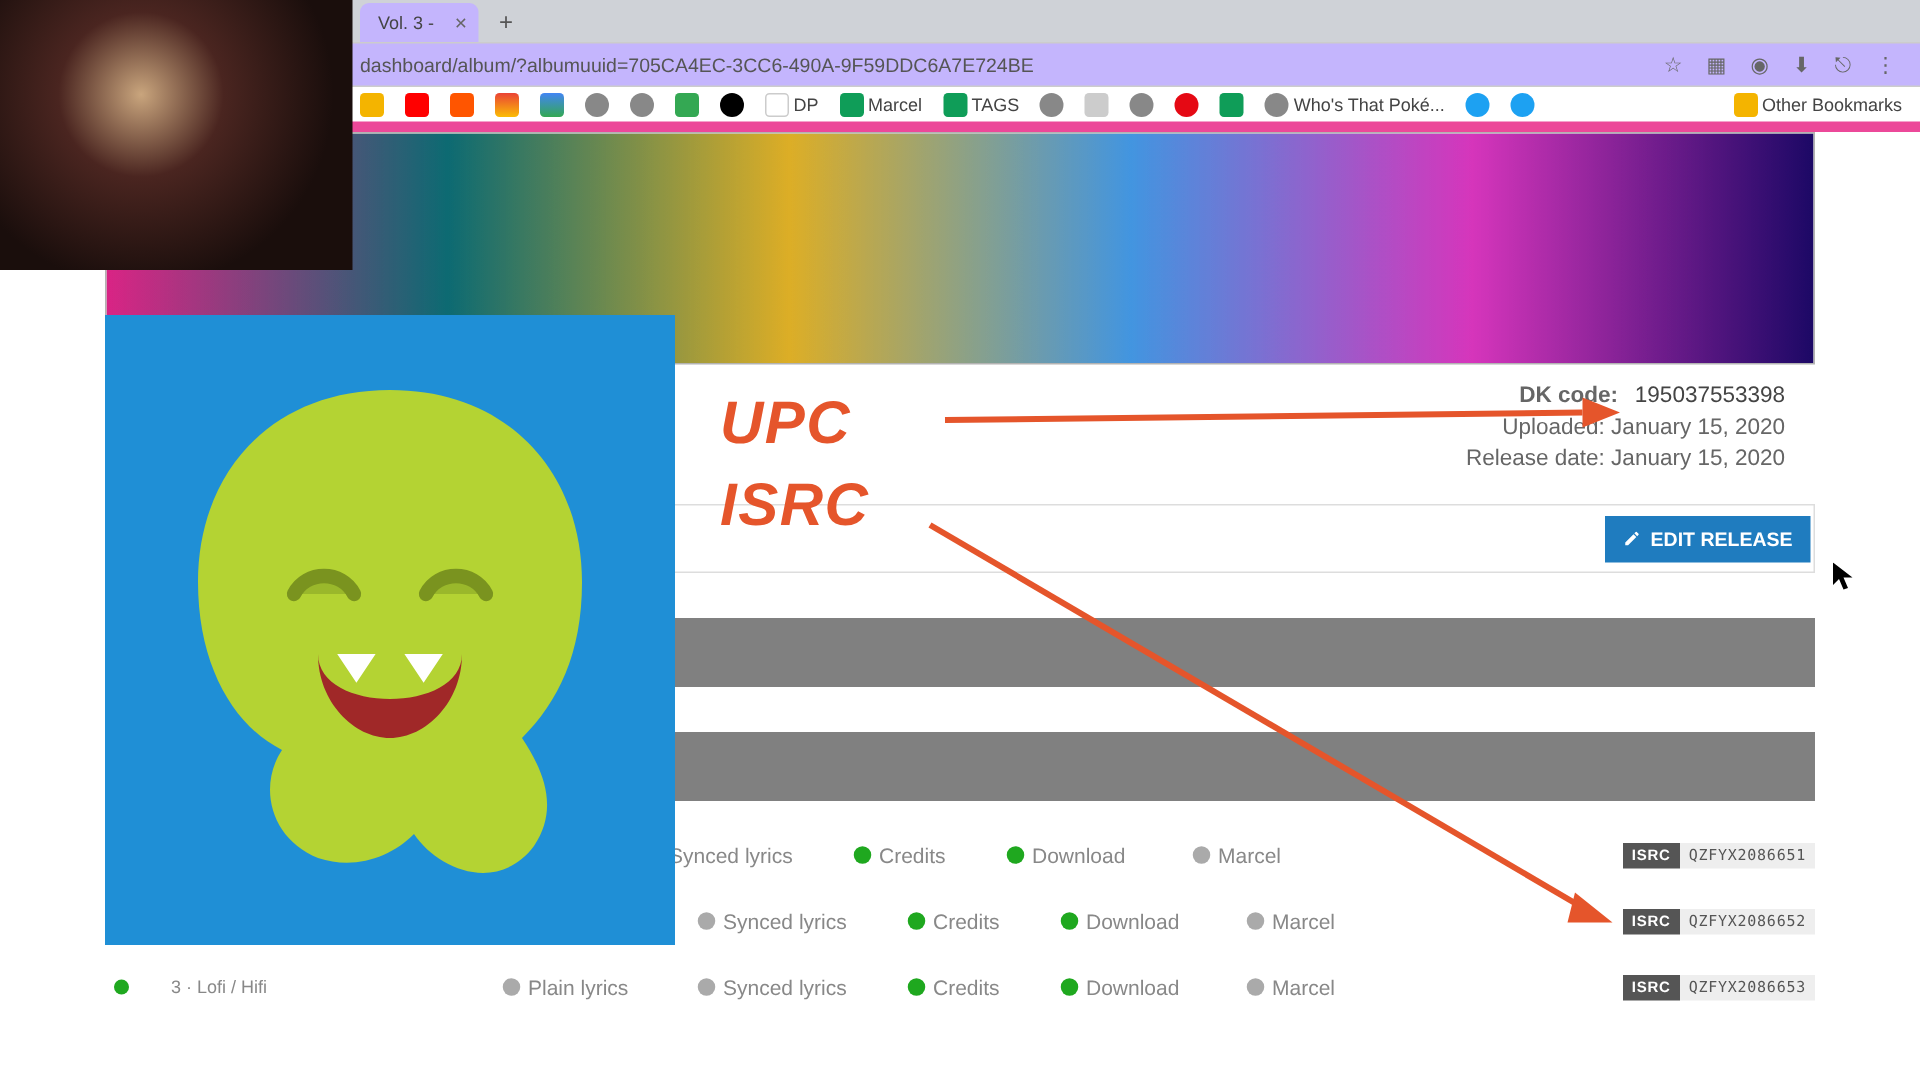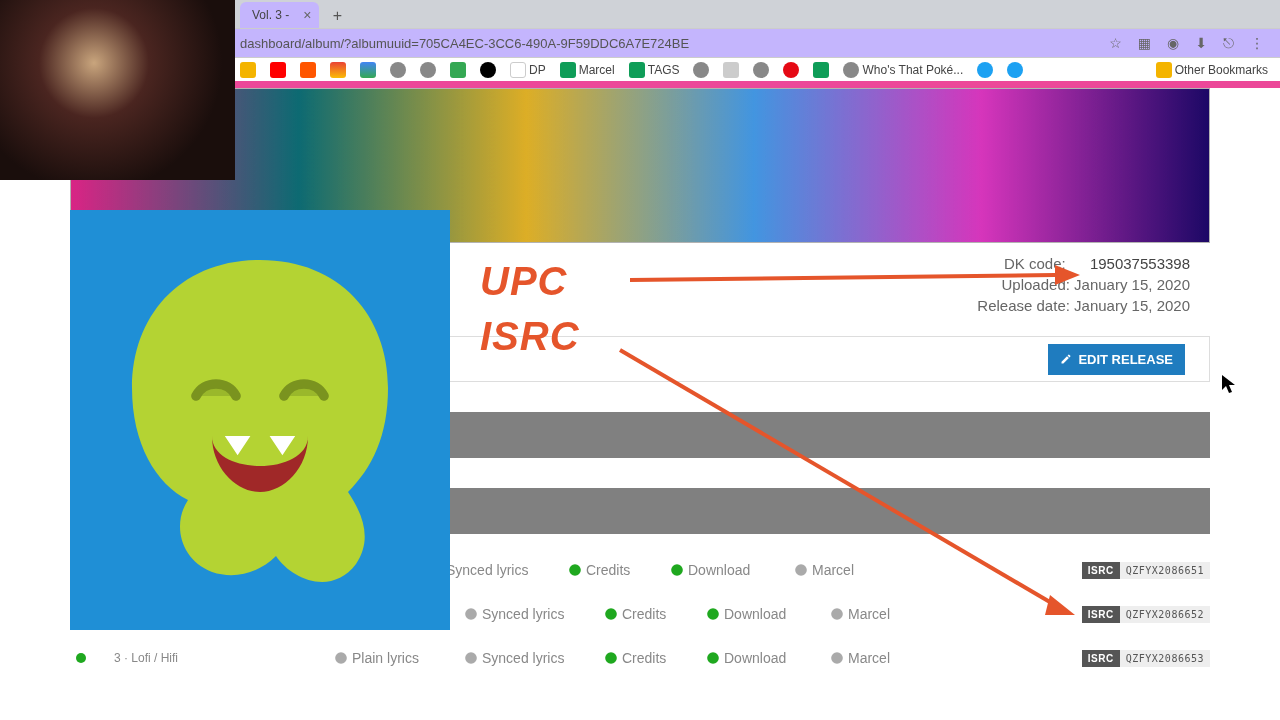--- a/index.html
+++ b/index.html
@@ -18,24 +18,24 @@
 
 .bookmarks-bar { height: 30px; background: #fff; border-bottom: 7px solid #ec4899; display: flex; align-items: center; padding: 0 12px 0 240px; gap: 14px; font-size: 12px; color: #444; }
 .bookmarks-bar .bm { display: flex; align-items: center; gap: 3px; white-space: nowrap; }
 .bookmarks-bar .spacer { flex: 1; }
 .bm-ico { width: 16px; height: 16px; border-radius: 3px; display: inline-block; }
 
 
 .page { position: relative; }
 .hero { height: 155px; margin: 0 70px; background: linear-gradient(90deg,#b03c7a 0%,#2e6a6f 20%,#c4a64f 40%,#5a8fbf 60%,#b14aa0 80%,#2b1e5a 100%); filter: contrast(1.2) saturate(1.3); border: 1px solid #aaa; }
 .dk-code-wrap { text-align: right; margin: 10px 90px 0 0; font-size: 15px; color: #666; line-height: 1.4; }
-.dk-code-wrap .upc-line span:first-child { margin-right: 20px; }
+.dk-code-wrap .upc-line span:first-child { margin-right: 7px; font-weight: bold; }
 .dk-code-wrap .upc-val { color: #444; }
 
-.info-bar { margin: 20px 70px 0; border: 1px solid #ddd; height: 46px; display: flex; align-items: center; padding: 0 24px; justify-content: space-between; font-size: 15px; color: #555; }
+.info-bar { margin: 20px 70px 0; border: 1px solid #ddd; height: 46px; display: flex; align-items: center; padding: 0 2px; justify-content: space-between; font-size: 15px; color: #555; }
 .edit-btn { background: #1f7cbf; color: #fff; border: none; padding: 8px 12px; font-size: 13px; font-weight: 600; display: flex; align-items: center; gap: 6px; cursor: pointer; }
 .edit-btn svg { width: 12px; height: 12px; fill: #fff; }
 
 .section-hdr { margin: 30px 70px 0; background: #808080; height: 46px; }
 
 .tracklist { margin: 14px 70px 0; }
 .track-row { display: flex; align-items: center; height: 44px; font-size: 14px; color: #888; gap: 20px; border-bottom: 0; }
 .track-row .dot { width: 10px; height: 10px; border-radius: 50%; background: #1fa81f; margin-left: 6px; margin-right: 8px; flex-shrink: 0; }
 .track-row .num-title { width: 200px; color: #888; font-size: 12px; }
 .track-row .act { display: flex; align-items: center; gap: 4px; color: #888; width: 112px; }

